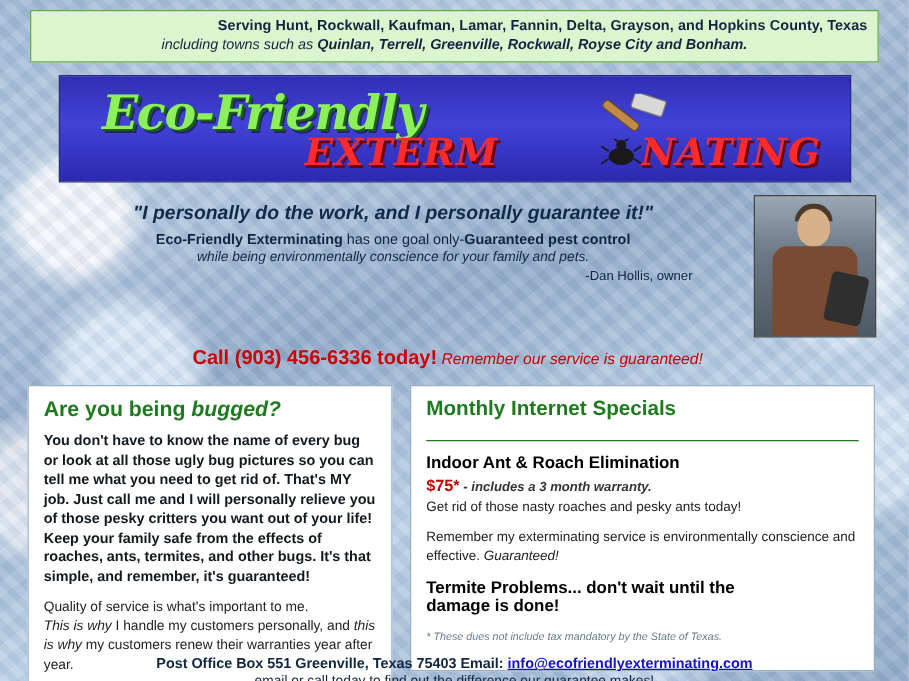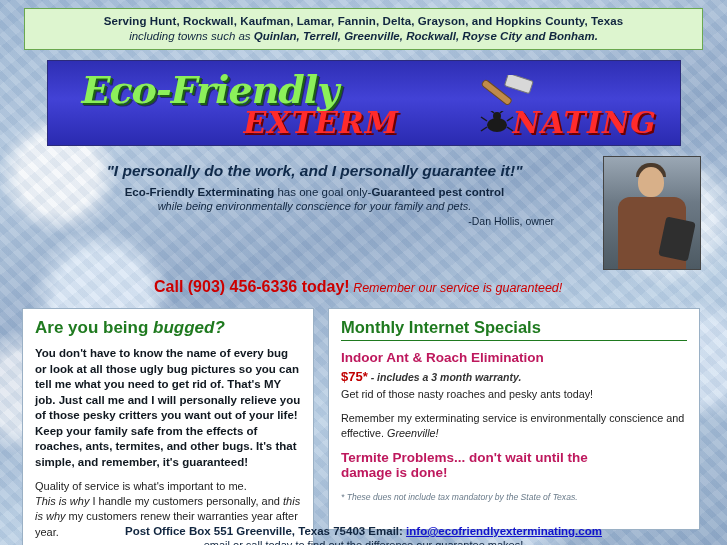--- a/index.html
+++ b/index.html
@@ -50,20 +50,21 @@
     background: #ddf5cf;
     border: 1px solid #6aa84f;
     padding: 6px 8px 7px 8px;
     text-align: center;
     color: #10253f;
   }
   .service-area .line1 {
     font-size: 11.5px;
     font-weight: bold;
     letter-spacing: 0.1px;
+    text-align: right;
   }
   .service-area .line2 {
     font-size: 11.5px;
     font-style: italic;
     margin-top: 3px;
   }
   .service-area .line2 b { font-style: italic; }
 
   
   .logo-wrap {
@@ -243,41 +244,41 @@
     color: #1f7a1f;
     margin: 0 0 8px 0;
   }
   .h-left i { font-style: italic; }
   .h-right {
     font-size: 16.5px;
     font-weight: bold;
     color: #1f7a1f;
     margin: 0 0 9px 0;
     border-bottom: 1px solid #1f7a1f;
-    padding-bottom: 3px;
+    padding-bottom: 15px;
   }
   .body-bold {
     font-size: 11.5px;
     font-weight: bold;
     color: #101820;
     line-height: 1.35;
     margin: 0 0 9px 0;
   }
   .body-text {
     font-size: 11px;
     color: #222;
     line-height: 1.38;
     margin: 0 0 9px 0;
   }
   .body-text i { font-style: italic; }
 
   .spec-title {
     font-size: 13.5px;
     font-weight: bold;
-    color: #be185d;
+    color: #000000;
     margin: 4px 0 4px 0;
   }
   .price-line {
     font-size: 13px;
     font-weight: bold;
     color: #c00000;
     margin: 0 0 3px 0;
   }
   .price-line .note {
     font-size: 10.5px;
@@ -384,21 +385,21 @@
       <p class="body-text"><span>Quality of service is what's important to me.</span><br><i>This is why</i><span> I handle my customers personally, and </span><i>this is why</i><span> my customers renew their warranties year after year.</span></p>
 
     </div>
 
     <div class="col col-right">
       <div class="h-right">Monthly Internet Specials</div>
 
       <div class="spec-title">Indoor Ant &amp; Roach Elimination</div>
       <div class="price-line"><span>$75*</span><span class="note"> - includes a 3 month warranty.</span></div>
       <div class="spec-text">Get rid of those nasty roaches and pesky ants today!</div>
-      <div class="spec-text"><span>Remember my exterminating service is environmentally conscience and effective. </span><i>Greenville!</i></div>
+      <div class="spec-text"><span>Remember my exterminating service is environmentally conscience and effective. </span><i>Guaranteed!</i></div>
 
       <div class="spec-title">
         <span>Termite Problems... don't wait until the</span><br>
         <span>damage is done!</span>
       </div>
 
       <div class="footnote">* These dues not include tax mandatory by the State of Texas.</div>
 
     </div>
 

